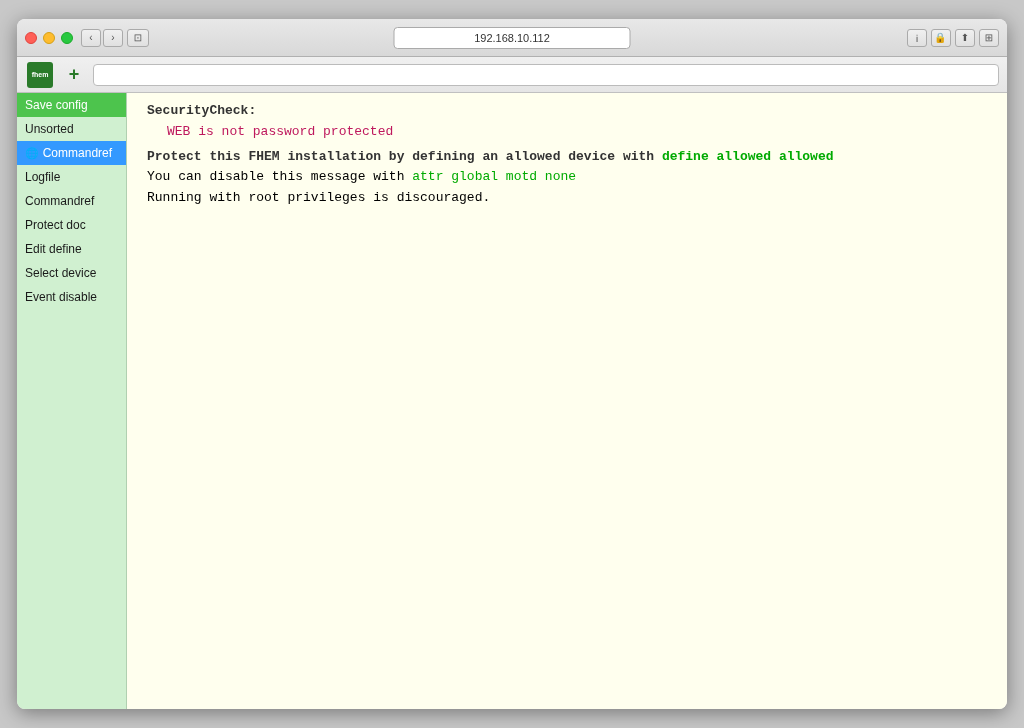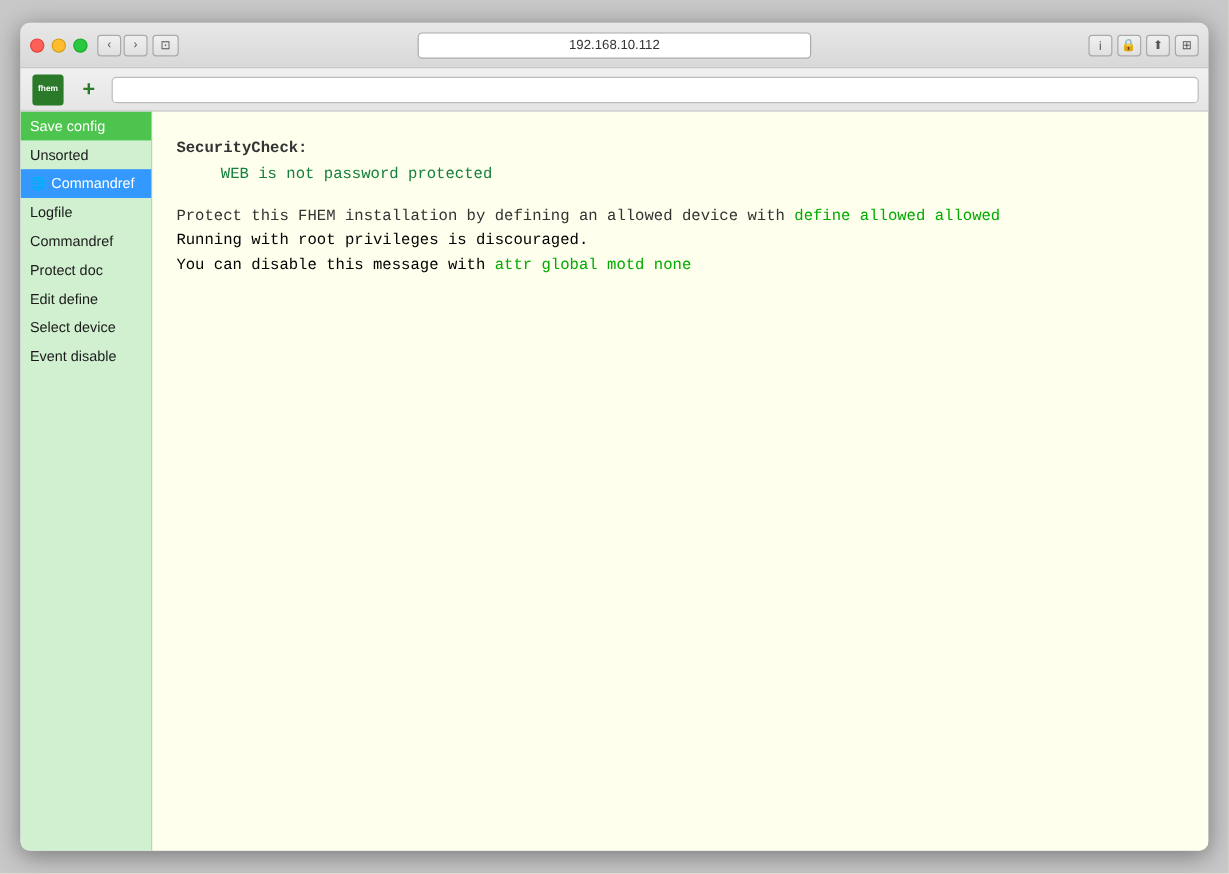--- a/index.html
+++ b/index.html
@@ -73,21 +73,21 @@
       justify-content: center;
       font-size: 10px;
       color: #555;
       background: linear-gradient(to bottom, #f0f0f0, #e0e0e0);
     }
 
     .address-bar-wrapper {
       position: absolute;
       left: 50%;
       transform: translateX(-50%);
-      width: 328px;
+      width: 237px;
     }
 
     .address-bar {
       width: 100%;
       height: 22px;
       border: 1px solid #aaa;
       border-radius: 4px;
       padding: 0 8px;
       font-size: 11px;
       background: white;
@@ -202,41 +202,42 @@
     }
 
     .sidebar-icon {
       font-size: 11px;
     }
 
     
     .content-area {
       flex: 1;
       background: #ffffee;
-      padding: 21px 20px;
+      padding: 8px 20px;
       overflow: auto;
       font-family: "Courier New", Courier, monospace;
       font-size: 13px;
       line-height: 1.6;
     }
 
     .content-title {
       color: #333;
       font-weight: bold;
       margin-bottom: 2px;
     }
 
     .content-sub {
-      color: #15803d;
-      margin-left: 37px;
+      color: #be185d;
+      margin-left: 20px;
     }
 
     .content-paragraph {
-      margin-top: 14px;
+      margin-top: 4px;
       color: #333;
+      font-weight: bold;
     }
 
     .link-green {
       color: #00aa00;
       text-decoration: none;
       cursor: pointer;
     }
   </style>
 </head>
 <body>
@@ -307,20 +308,20 @@
     </div>
 
     <div class="content-area">
       <div>
         <span class="content-title">SecurityCheck:</span>
       </div>
       <div class="content-sub">WEB is not password protected</div>
       <div class="content-paragraph">
         <span>Protect this FHEM installation by defining an allowed device with </span><a class="link-green">define allowed allowed</a>
       </div>
-      <div>Running with root privileges is discouraged.</div>
       <div>
         <span>You can disable this message with </span><a class="link-green">attr global motd none</a>
       </div>
+      <div>Running with root privileges is discouraged.</div>
     </div>
 
   </div>
 </div>
 
 </body></html>

